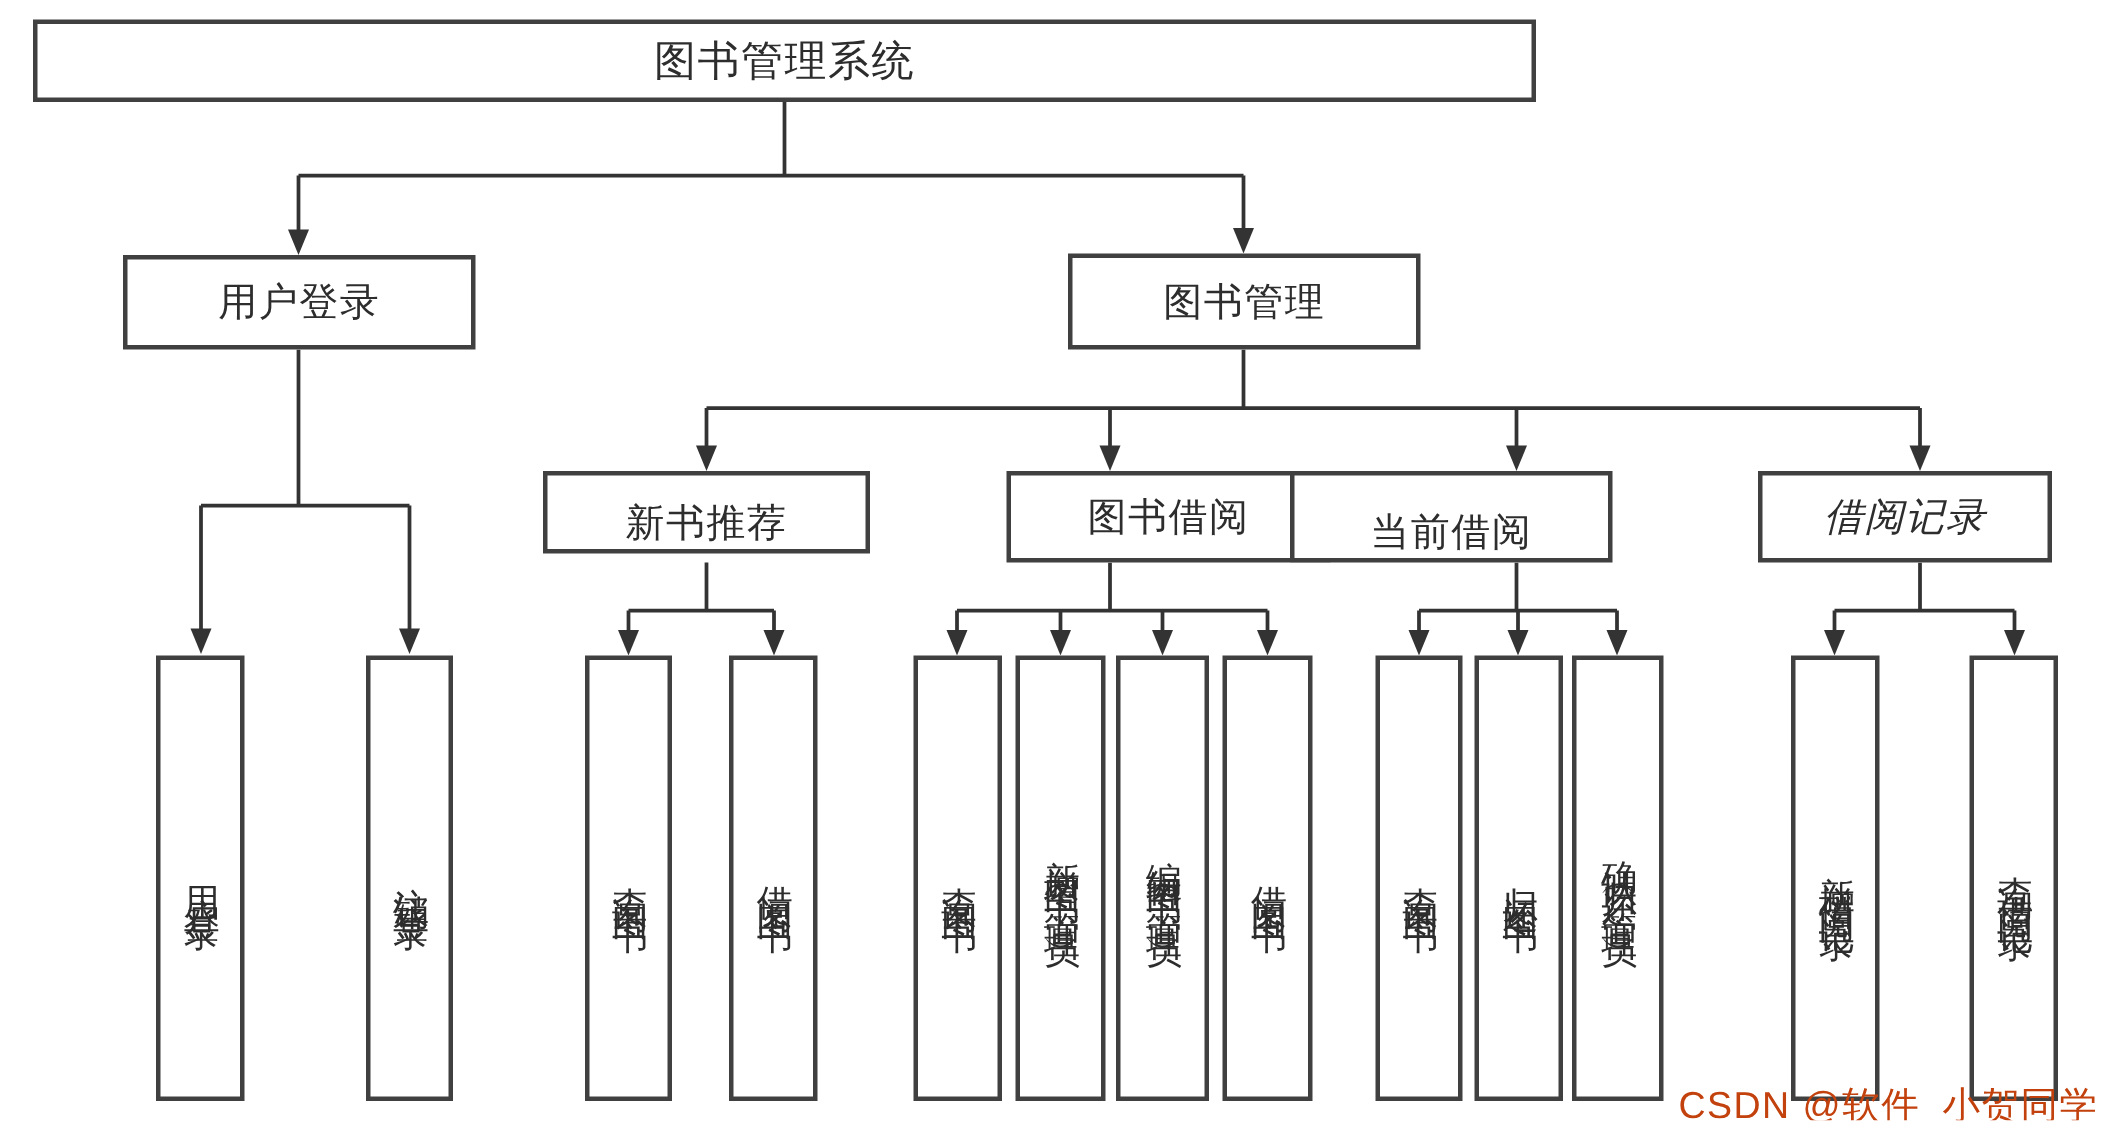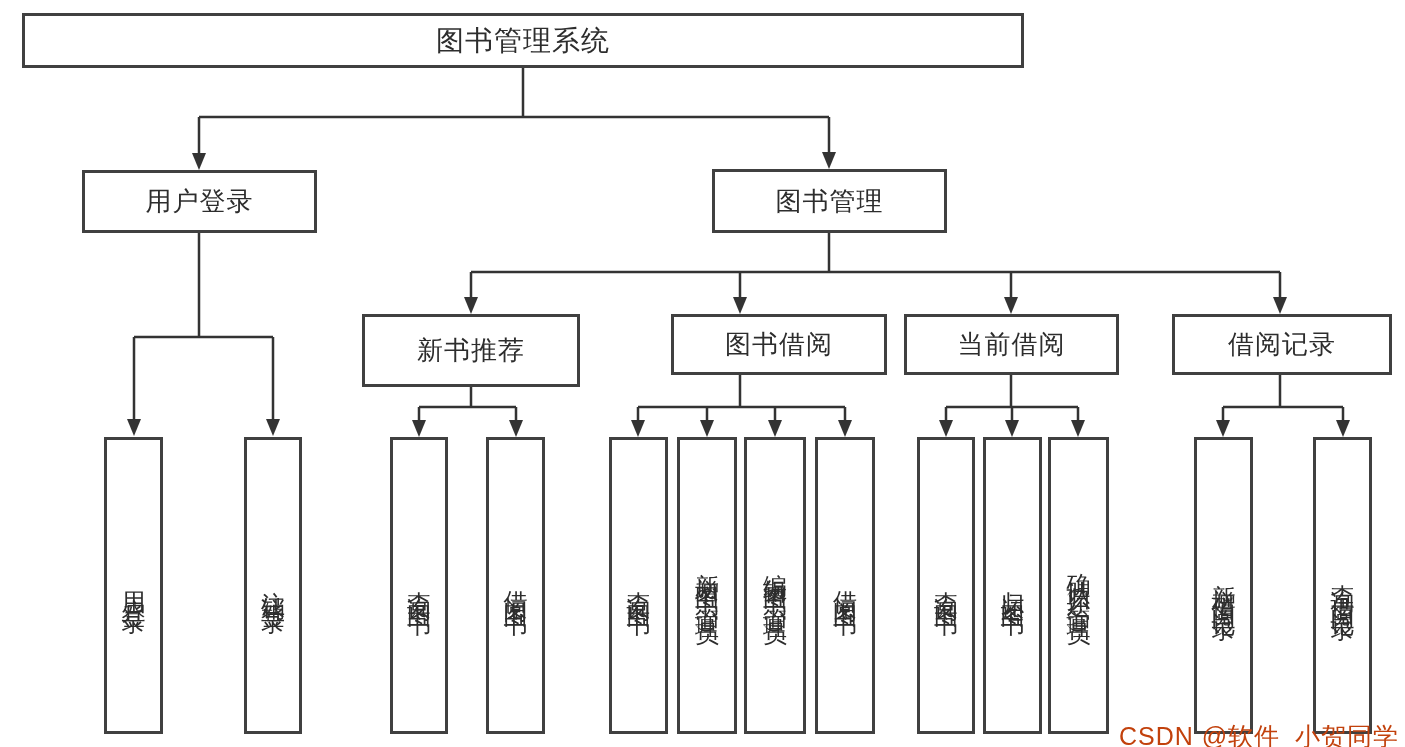--- a/index.html
+++ b/index.html
@@ -97,30 +97,30 @@
     <span class="hlabel root-label">图书管理系统</span>
   </div>
 
   <div class="box" style="left:82px; top:170px; width:235px; height:63px;">
     <span class="hlabel">用户登录</span>
   </div>
   <div class="box" style="left:712px; top:169px; width:235px; height:64px;">
     <span class="hlabel">图书管理</span>
   </div>
 
-  <div class="box" style="left:362px; top:314px; width:218px; height:73px;">
+  <div class="box" style="left:362px; top:314px; width:218px; height:55px;align-items:flex-end;">
     <span class="hlabel">新书推荐</span>
   </div>
   <div class="box" style="left:632px; top:314px; width:216px; height:61px;margin-left:39px;">
     <span class="hlabel">图书借阅</span>
   </div>
-  <div class="box" style="left:904px; top:314px; width:215px; height:61px;">
+  <div class="box" style="left:860px; top:314px; width:215px; height:61px;align-items:flex-end;">
     <span class="hlabel">当前借阅</span>
   </div>
-  <div class="box" style="left:1172px; top:314px; width:220px; height:61px;">
+  <div class="box" style="left:1172px; top:314px; width:196px; height:61px;font-style:italic;">
     <span class="hlabel">借阅记录</span>
   </div>
 
   <div class="box" style="left:104px; top:437px; width:59px; height:297px;">
     <span class="vlabel">用户登录</span>
   </div>
   <div class="box" style="left:244px; top:437px; width:58px; height:297px;">
     <span class="vlabel">注销登录</span>
   </div>
 

